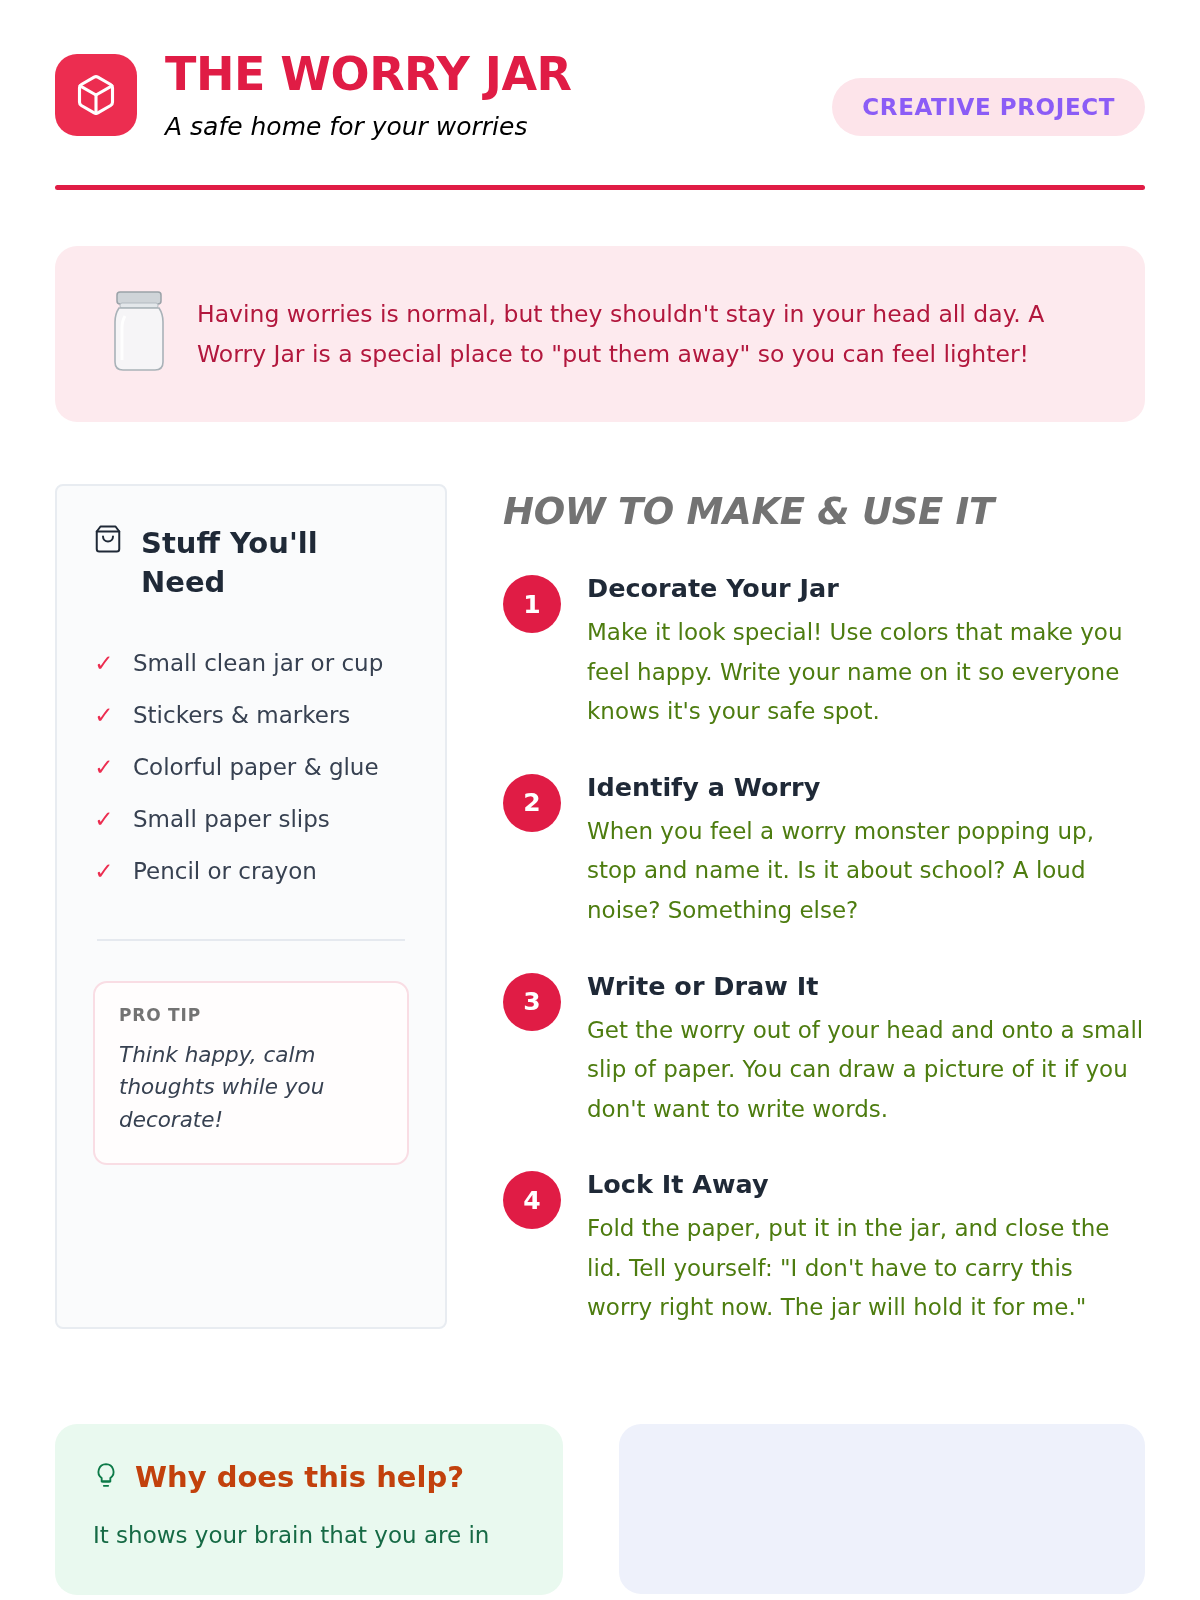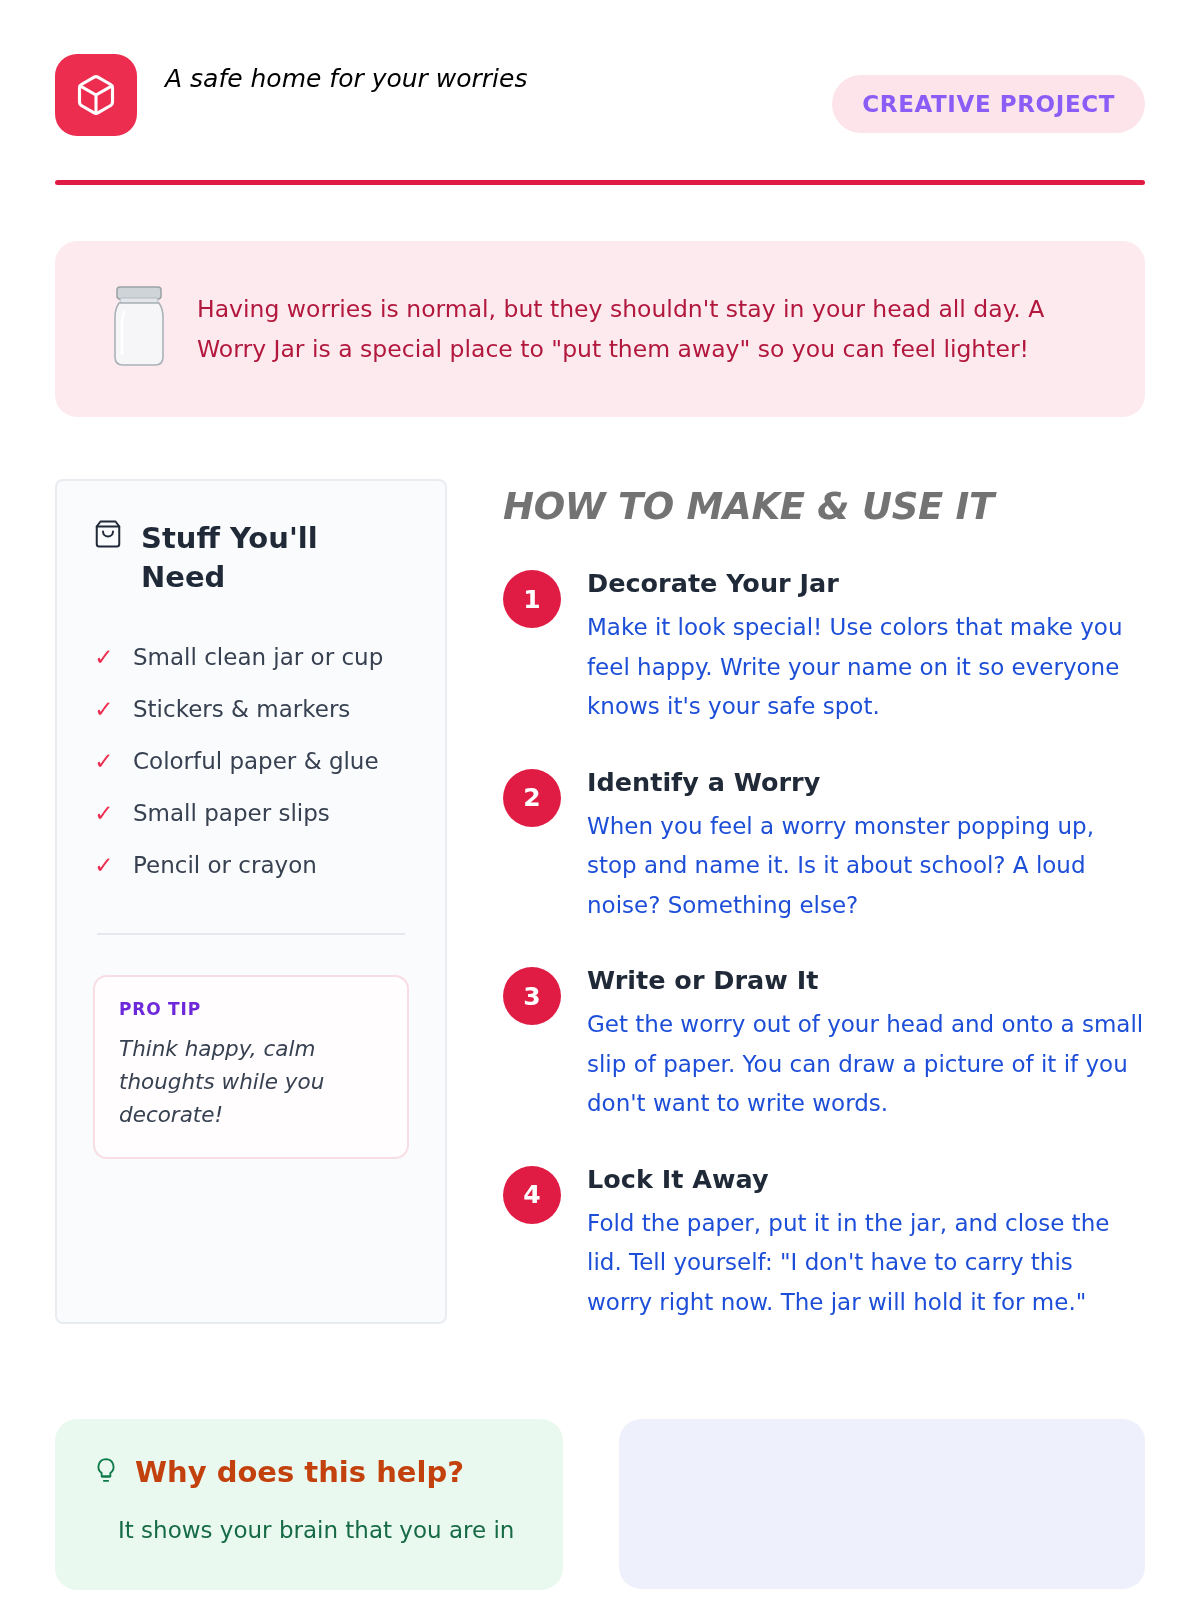--- a/index.html
+++ b/index.html
@@ -143,21 +143,21 @@
     margin: 42px 4px 0 4px;
   }
   .protip {
     margin-top: 40px;
     border: 2px solid #f9dde4;
     border-radius: 14px;
     padding: 22px 24px 26px 24px;
     background: #fffdfd;
   }
   .protip-label {
-    color: #6d28d9;
+    color: #737373;
     font-size: 17px;
     font-weight: 700;
     letter-spacing: 0.8px;
   }
   .protip-text {
     margin-top: 14px;
     font-style: italic;
     font-size: 21.5px;
     line-height: 1.52;
     color: #374151;
@@ -193,21 +193,21 @@
   .step-body { flex: 1 1 auto; }
   .step-title {
     font-size: 25.5px;
     font-weight: 700;
     color: #1f2937;
   }
   .step-desc {
     margin-top: 10px;
     font-size: 23px;
     line-height: 1.72;
-    color: #1d4ed8;
+    color: #4d7c0f;
   }
 
   
   .bottom {
     margin-top: 56px;
     display: flex;
     gap: 56px;
     align-items: flex-start;
     padding-bottom: 40px;
   }
@@ -226,21 +226,20 @@
   .why-title {
     font-size: 29px;
     font-weight: 700;
     color: #c2410c;
   }
   .why-text {
     margin-top: 22px;
     font-size: 23px;
     line-height: 1.7;
     color: #166a45;
-    margin-left: 25px;
   }
   .extra-card {
     flex: 1 1 auto;
     background: #eef1fb;
     border-radius: 22px;
     padding: 36px 38px 40px 38px;
     min-height: 170px;
   }
   .extra-head {
     display: flex;
@@ -266,20 +265,21 @@
 
   <div class="header">
     <div class="logo-badge">
       <svg width="44" height="44" viewBox="0 0 24 24" fill="none" stroke="#ffffff" stroke-width="1.7" stroke-linecap="round" stroke-linejoin="round">
         <path d="M21 16V8a2 2 0 0 0-1-1.73l-7-4a2 2 0 0 0-2 0l-7 4A2 2 0 0 0 3 8v8a2 2 0 0 0 1 1.73l7 4a2 2 0 0 0 2 0l7-4A2 2 0 0 0 21 16z"></path>
         <path d="M12 22V12"></path>
         <path d="M3.3 7 12 12l8.7-5"></path>
       </svg>
     </div>
     <div class="title-block">
+      <div class="main-title">THE WORRY JAR</div>
       <div class="subtitle">A safe home for your worries</div>
     </div>
     <div class="pill">CREATIVE PROJECT</div>
   </div>
   <div class="rule"></div>
 
   <div class="intro">
     <div class="jar-art">
       <svg width="76" height="96" viewBox="0 0 76 96">
         <rect x="16" y="8" width="44" height="12" rx="3" fill="#cfd4d8" stroke="#9aa2a8" stroke-width="1.5"></rect>

